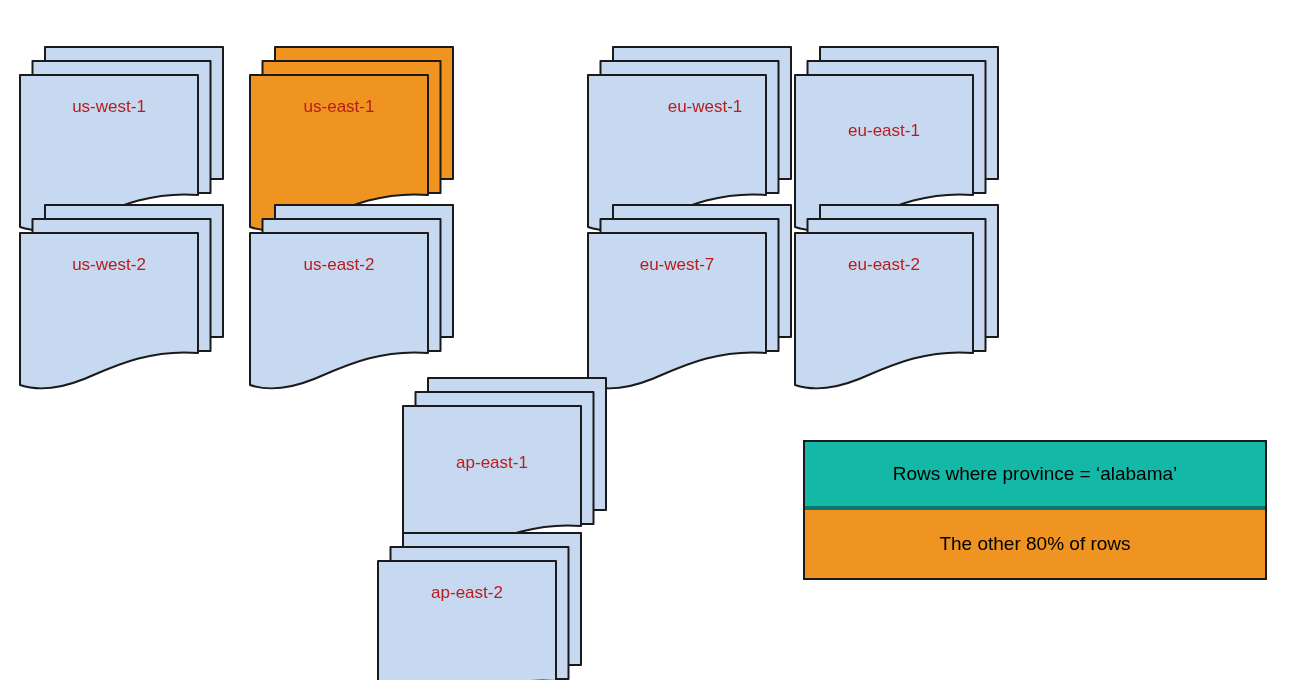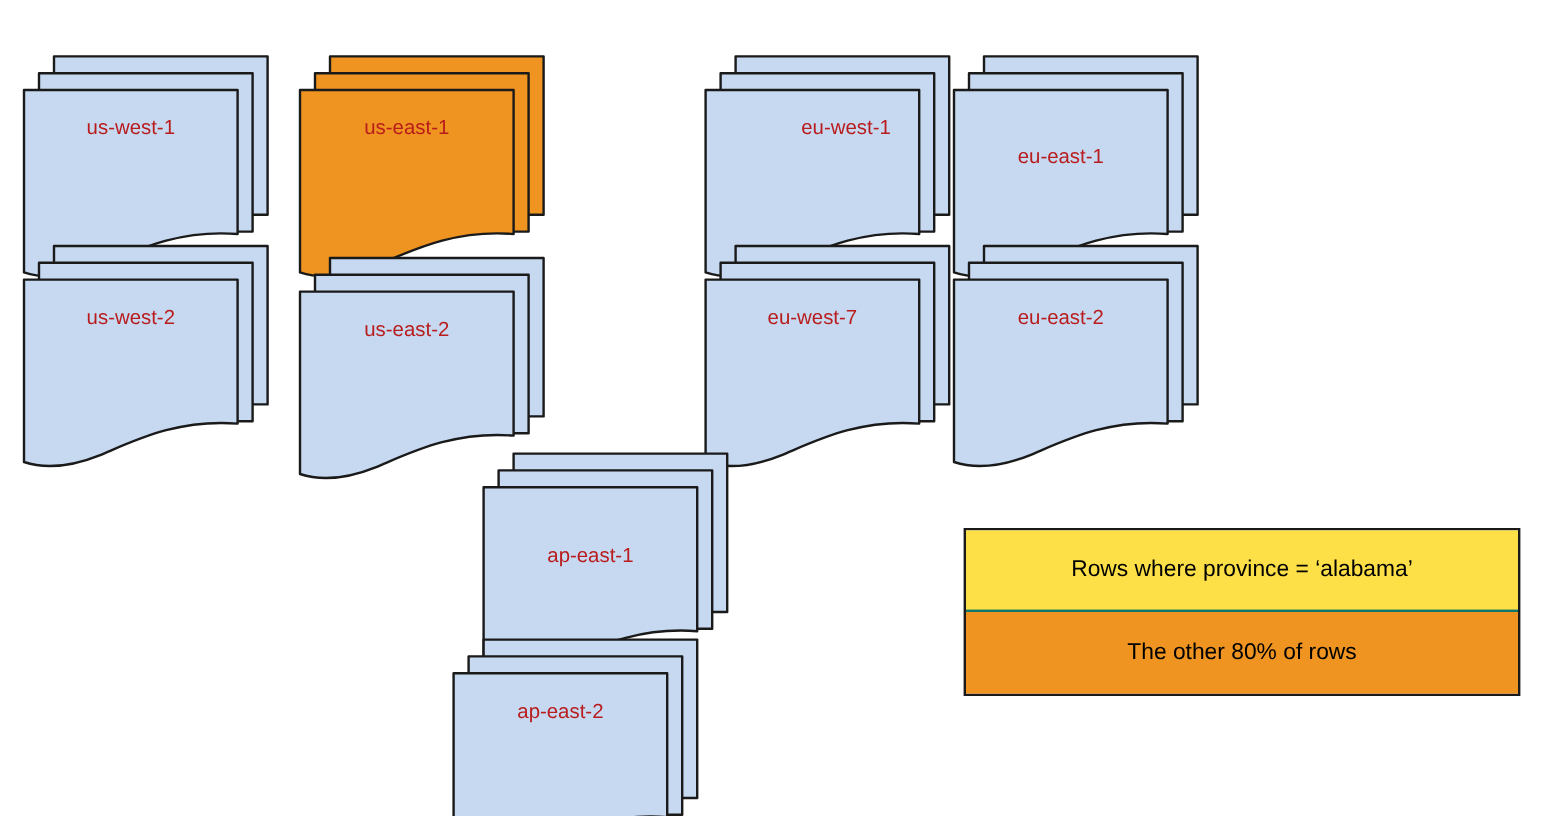--- a/index.html
+++ b/index.html
@@ -57,22 +57,22 @@
     width: 100%;
     height: 50%;
     display: flex;
     align-items: center;
     justify-content: center;
     font-family: "Liberation Sans", sans-serif;
     font-size: 19px;
     color: #000000;
   }
   .legend-row.blue {
-    background: #fde047;
-    border-bottom: 2px solid #0f766e;
+    background: #14b8a6;
+    border-bottom: 4px solid #0f766e;
   }
   .legend-row.orange {
     background: #ef9420;
   }
 </style>
 </head>
 <body>
 
 <div id="canvas">
 
@@ -110,21 +110,21 @@
         <div class="stack-label" style="top: 80px; margin-top: 24px;">eu-east-1</div>
       </div>
       <div class="stack" style="left: 20px; top: 176px;">
         <svg width="230" height="175" viewBox="0 0 230 175">
           <path d="M 25 29 L 203 29 L 203 161 L 25 161 Z" fill="#c6d9f1" stroke="#1a1a1a" stroke-width="2" stroke-linejoin="round"></path>
           <path d="M 12.5 43 L 190.5 43 L 190.5 175 L 12.5 175 Z" fill="#c6d9f1" stroke="#1a1a1a" stroke-width="2" stroke-linejoin="round"></path>
           <path d="M 0 57 L 178 57 L 178 177 C 128.16 173, 92.56 191, 64.08 203 C 39.160000000000004 213, 17.8 215, 0 209 Z" fill="#c6d9f1" stroke="#1a1a1a" stroke-width="2" stroke-linejoin="round"></path>
         </svg>
         <div class="stack-label" style="top: 80px;">us-west-2</div>
       </div>
-      <div class="stack" style="left: 250px; top: 186px;">
+      <div class="stack" style="left: 250px; top: 176px;">
         <svg width="230" height="175" viewBox="0 0 230 175">
           <path d="M 25 29 L 203 29 L 203 161 L 25 161 Z" fill="#c6d9f1" stroke="#1a1a1a" stroke-width="2" stroke-linejoin="round"></path>
           <path d="M 12.5 43 L 190.5 43 L 190.5 175 L 12.5 175 Z" fill="#c6d9f1" stroke="#1a1a1a" stroke-width="2" stroke-linejoin="round"></path>
           <path d="M 0 57 L 178 57 L 178 177 C 128.16 173, 92.56 191, 64.08 203 C 39.160000000000004 213, 17.8 215, 0 209 Z" fill="#c6d9f1" stroke="#1a1a1a" stroke-width="2" stroke-linejoin="round"></path>
         </svg>
         <div class="stack-label" style="top: 80px;">us-east-2</div>
       </div>
       <div class="stack" style="left: 588px; top: 176px;">
         <svg width="230" height="175" viewBox="0 0 230 175">
           <path d="M 25 29 L 203 29 L 203 161 L 25 161 Z" fill="#c6d9f1" stroke="#1a1a1a" stroke-width="2" stroke-linejoin="round"></path>

